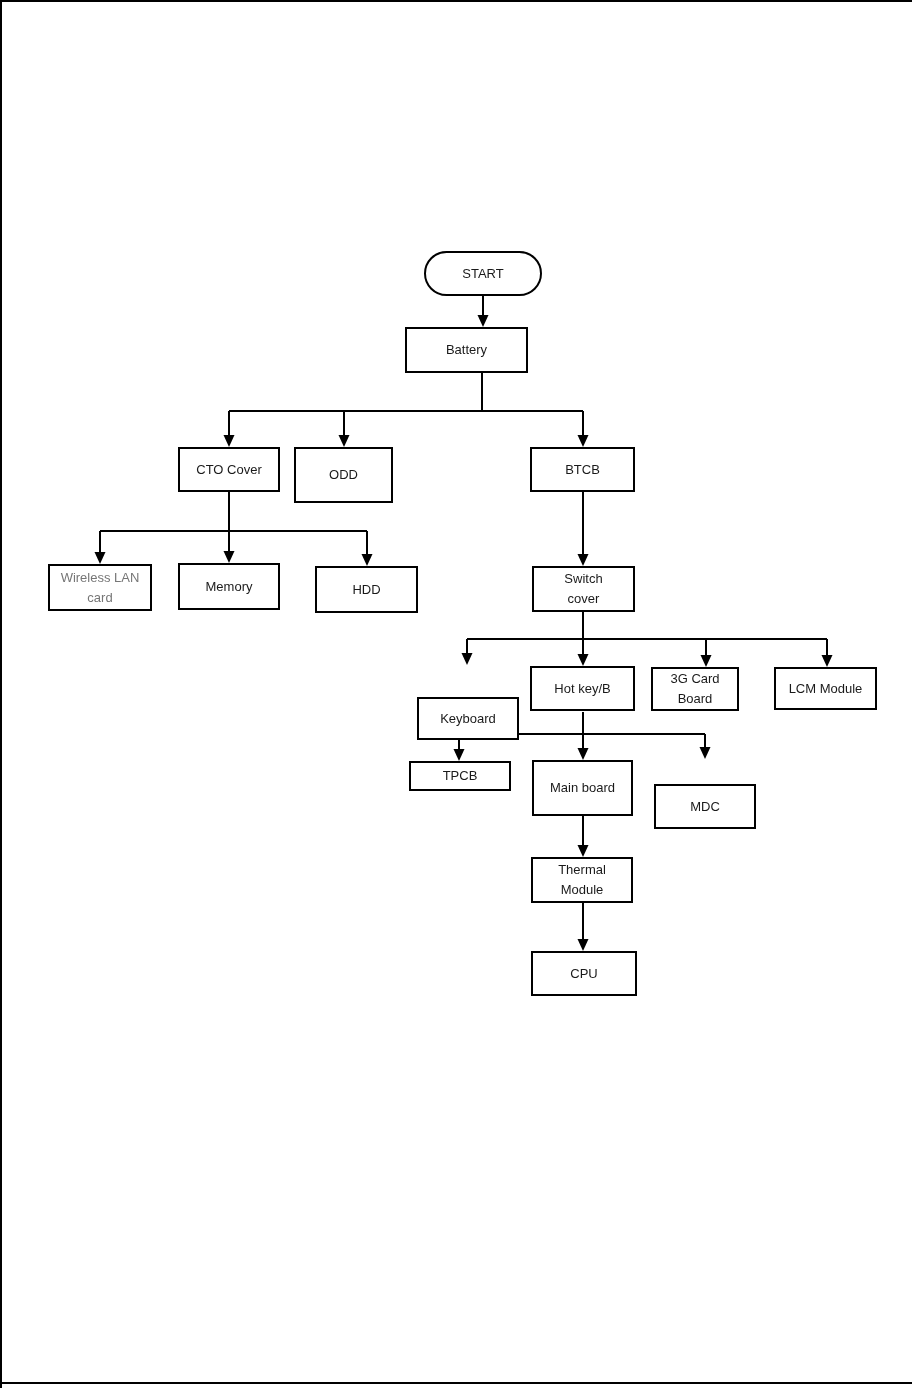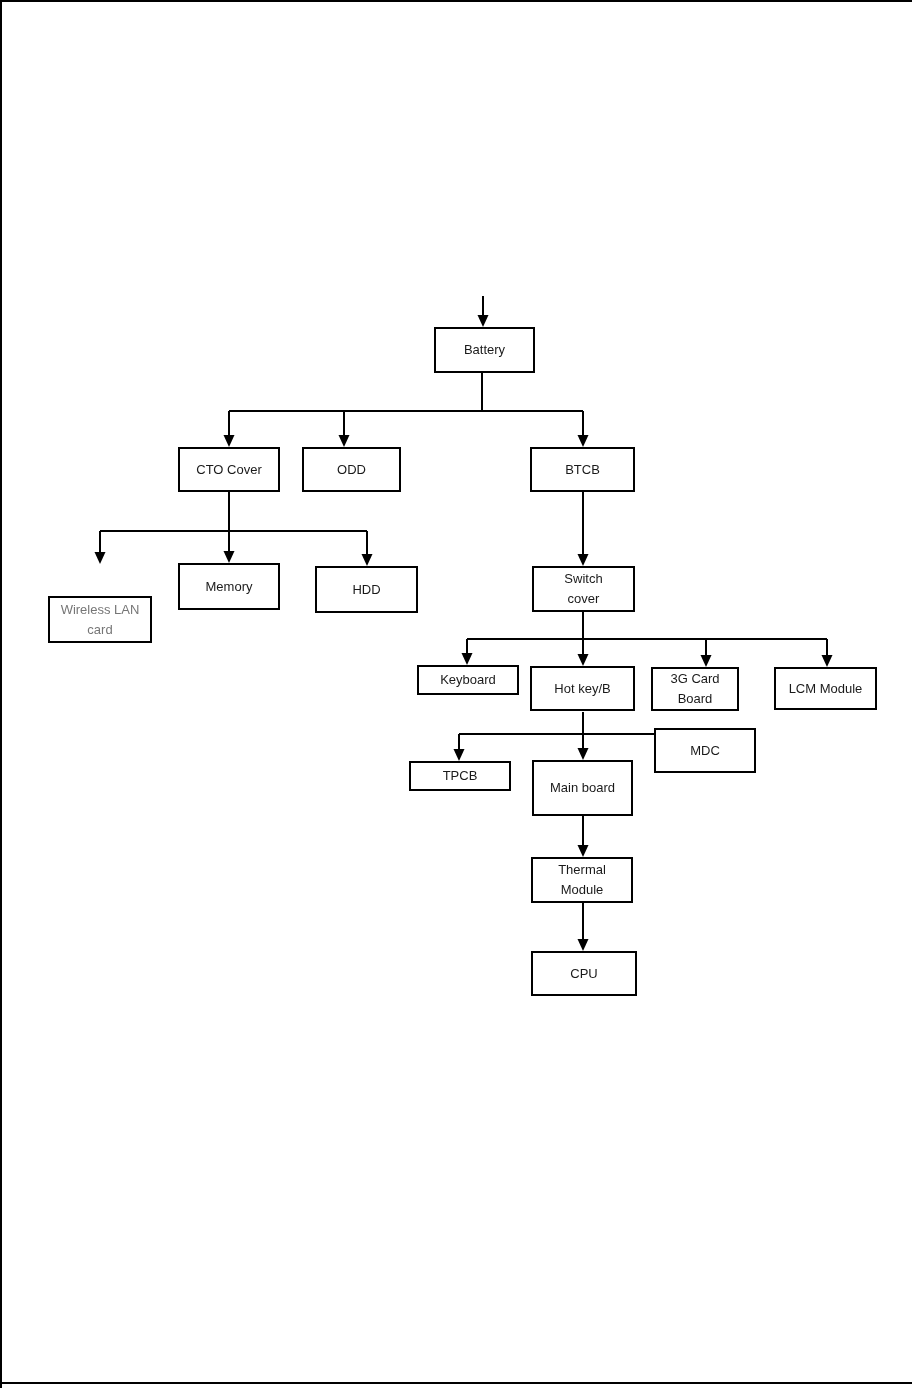--- a/index.html
+++ b/index.html
@@ -28,21 +28,21 @@
     position:absolute;
     border:2px solid var(--line);
     background:#fff;
     display:flex;align-items:center;justify-content:center;
     text-align:center;
     font-size:13px;line-height:20px;color:var(--text);
     white-space:pre-line;
     box-sizing:border-box;
   }
   .node.terminator{border-radius:23px;}
-  .node.muted{color:var(--muted);margin-top:32px;}
+  .node.muted{color:var(--muted);}
 </style>
 </head>
 <body>
 
 <div class="page">
 
   <div class="rule rule-top"></div>
   <div class="rule rule-left"></div>
   <div class="rule rule-bottom"></div>
 
@@ -100,52 +100,53 @@
     <g>
       <path class="edge" d="M583 808 V845"></path>
       <polygon class="arrow" points="583,857 577.5,845 588.5,845"></polygon>
     </g>
     <g>
       <path class="edge" d="M583 903 V939"></path>
       <polygon class="arrow" points="583,951 577.5,939 588.5,939"></polygon>
     </g>
   </svg>
 
+  <div class="node terminator" style="left:424px;top:251px;width:118px;height:45px">START</div>
 
-  <div class="node" style="left:434px;top:327px;width:101px;height:46px">Battery</div>
+  <div class="node" style="left:405px;top:327px;width:123px;height:46px">Battery</div>
 
   <div class="node" style="left:178px;top:447px;width:102px;height:45px">CTO Cover</div>
 
-  <div class="node" style="left:302px;top:447px;width:99px;height:45px">ODD</div>
+  <div class="node" style="left:294px;top:447px;width:99px;height:56px">ODD</div>
 
   <div class="node" style="left:530px;top:447px;width:105px;height:45px">BTCB</div>
 
   <div class="node muted" style="left:48px;top:564px;width:104px;height:47px">Wireless LAN
 card</div>
 
   <div class="node" style="left:178px;top:563px;width:102px;height:47px">Memory</div>
 
   <div class="node" style="left:315px;top:566px;width:103px;height:47px">HDD</div>
 
   <div class="node" style="left:532px;top:566px;width:103px;height:46px">Switch
 cover</div>
 
-  <div class="node" style="left:417px;top:665px;width:102px;height:30px">Keyboard</div>
+  <div class="node" style="left:417px;top:697px;width:102px;height:43px">Keyboard</div>
 
   <div class="node" style="left:530px;top:666px;width:105px;height:45px">Hot key/B</div>
 
   <div class="node" style="left:651px;top:667px;width:88px;height:44px">3G Card
 Board</div>
 
   <div class="node" style="left:774px;top:667px;width:103px;height:43px">LCM Module</div>
 
   <div class="node" style="left:409px;top:761px;width:102px;height:30px">TPCB</div>
 
   <div class="node" style="left:532px;top:760px;width:101px;height:56px">Main board</div>
 
-  <div class="node" style="left:654px;top:728px;width:102px;height:45px">MDC</div>
+  <div class="node" style="left:654px;top:784px;width:102px;height:45px">MDC</div>
 
   <div class="node" style="left:531px;top:857px;width:102px;height:46px">Thermal
 Module</div>
 
   <div class="node" style="left:531px;top:951px;width:106px;height:45px">CPU</div>
 
 </div>
 
 </body></html>

